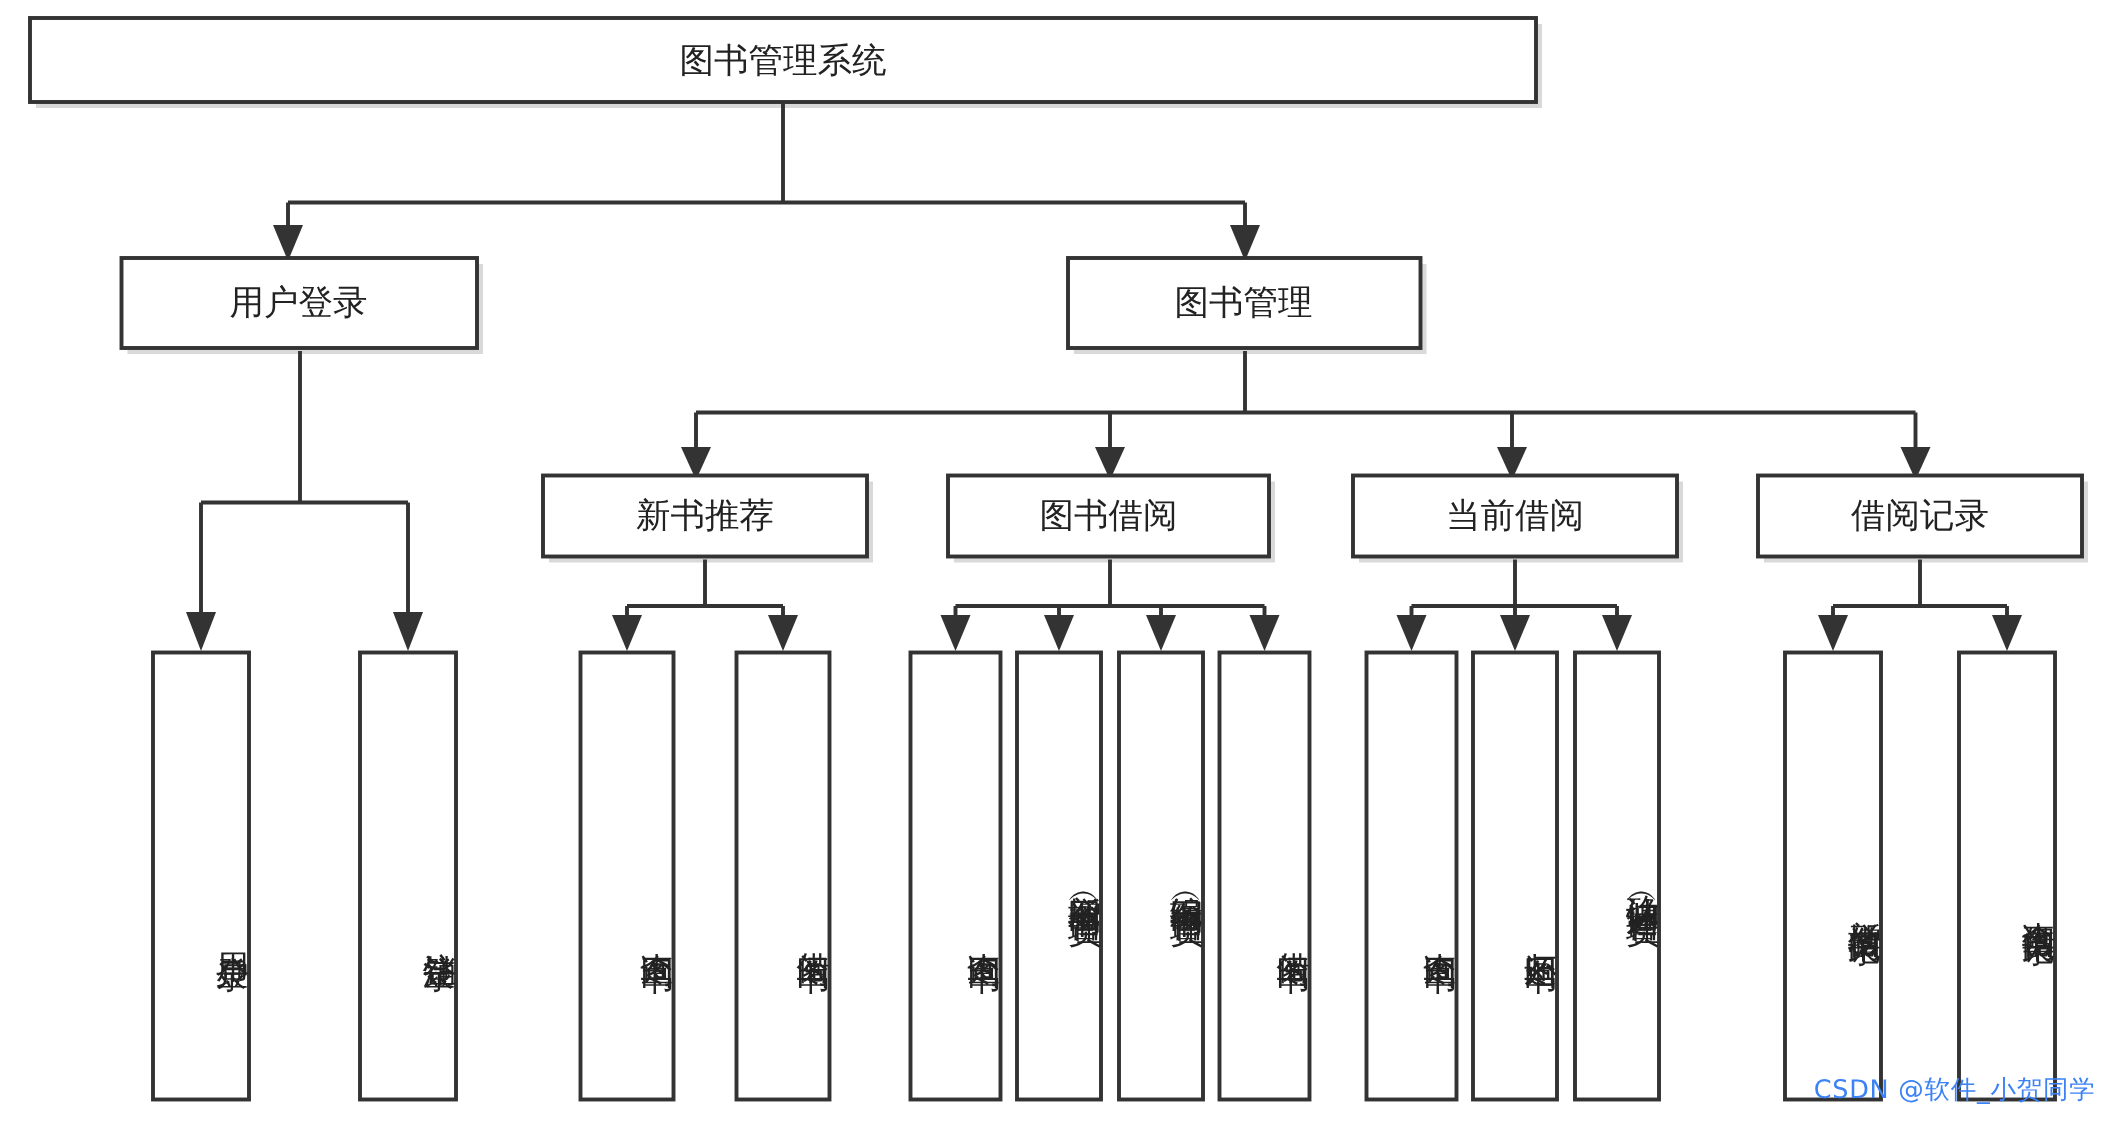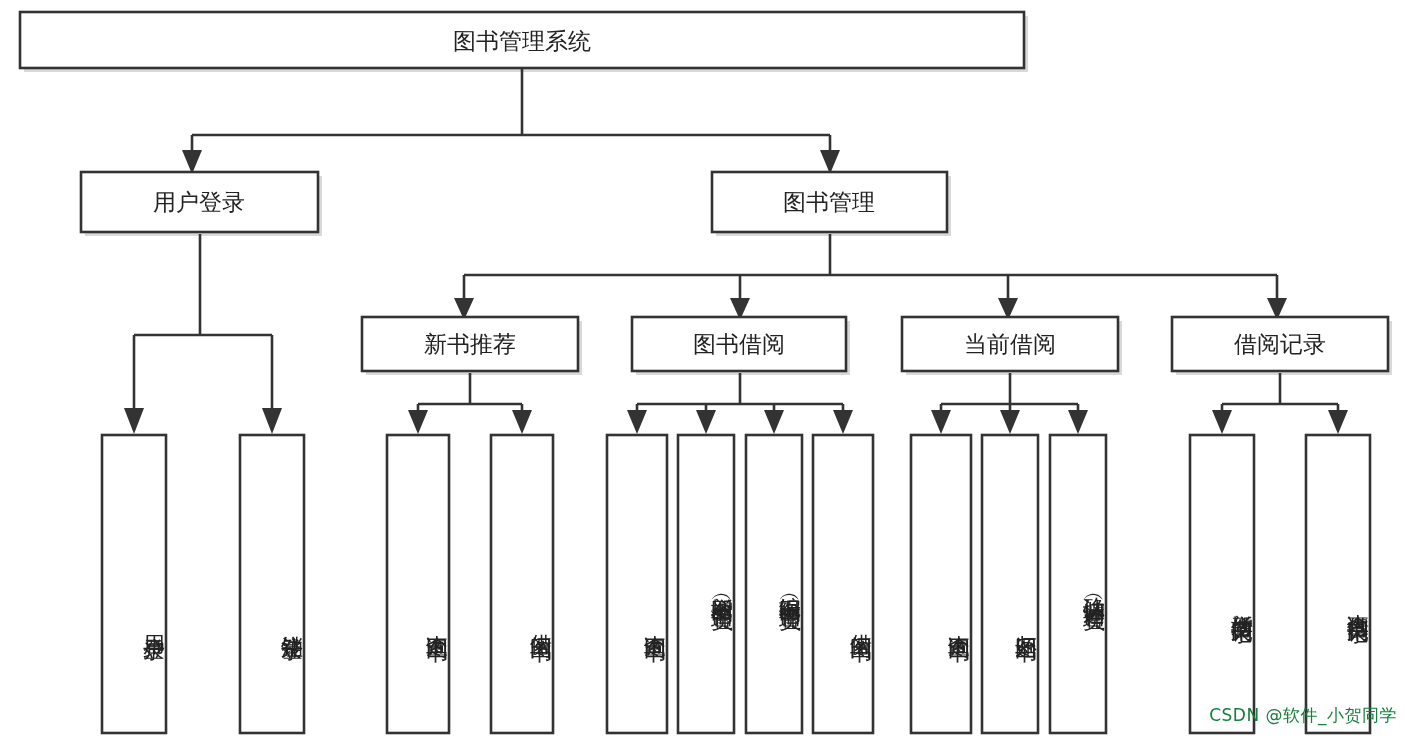--- a/index.html
+++ b/index.html
@@ -64,23 +64,23 @@
     line-height: 1.08;
     letter-spacing: 2px;
     color: #222222;
     font-family: "DejaVu Sans", "Liberation Sans", sans-serif;
     white-space: nowrap;
     pointer-events: none;
   }
   .watermark {
     position: absolute;
     right: 8px;
-    bottom: 20px;
+    bottom: 9px;
     font-size: 17px;
-    color: #15803d;
+    color: #3b82f6;
     font-family: "DejaVu Sans", "Liberation Sans", sans-serif;
     letter-spacing: 0.5px;
     white-space: nowrap;
   }
 </style>
 </head>
 <body>
 
 <div id="diagram-root">
 

